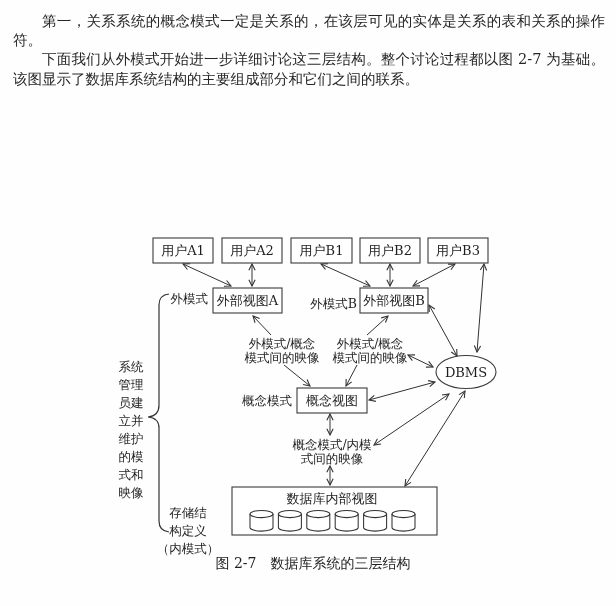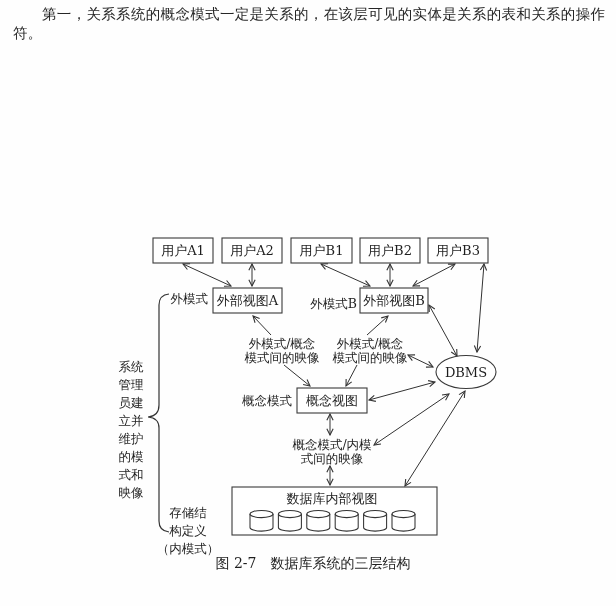--- a/index.html
+++ b/index.html
@@ -2,21 +2,21 @@
 <html><head>
 <meta charset="utf-8">
 <style>
   html,body{margin:0;padding:0;}
   body{
     width:616px;height:606px;position:relative;overflow:hidden;
     background:#fefefe;
     font-family:"DejaVu Serif","Liberation Serif",serif;
   }
   .text-block{
-    position:absolute;left:13px;top:5px;width:592px;
+    position:absolute;left:13px;top:12px;width:592px;
     font-size:14.5px;line-height:19.2px;color:#262626;
     text-align:justify;
   }
   .text-block p{margin:0;text-indent:2em;}
   svg.figure{position:absolute;left:0;top:0;}
   .nodebox{fill:#ffffff;stroke:#3a3a3a;stroke-width:1.1;}
   .cn{stroke:#333333;stroke-width:1;fill:none;}
   .brace{stroke:#333333;stroke-width:1.2;fill:none;}
   .cyl{fill:#ffffff;stroke:#333333;stroke-width:1.05;}
   text{fill:#1e1e1e;font-family:"DejaVu Serif","Liberation Serif",serif;}
@@ -25,20 +25,21 @@
   .lbe{font-size:12.5px;text-anchor:end;}
   .cap{font-size:14px;text-anchor:middle;}
 </style>
 </head>
 <body>
 
 <div>
 
   <div class="text-block">
     <p>第一，关系系统的概念模式一定是关系的，在该层可见的实体是关系的表和关系的操作符。</p>
+    <p>下面我们从外模式开始进一步详细讨论这三层结构。整个讨论过程都以图 2-7 为基础。该图显示了数据库系统结构的主要组成部分和它们之间的联系。</p>
   </div>
 
   <svg class="figure" width="616" height="606" viewBox="0 0 616 606">
     <defs>
       <marker id="ah" viewBox="0 0 10 10" refX="8.5" refY="5" markerWidth="9" markerHeight="9" markerUnits="userSpaceOnUse" orient="auto-start-reverse">
         <path d="M1.5,1.5 L8.5,5 L1.5,8.5" fill="none" stroke="#333333" stroke-width="1.2"></path>
       </marker>
     </defs>
 
     <g>

